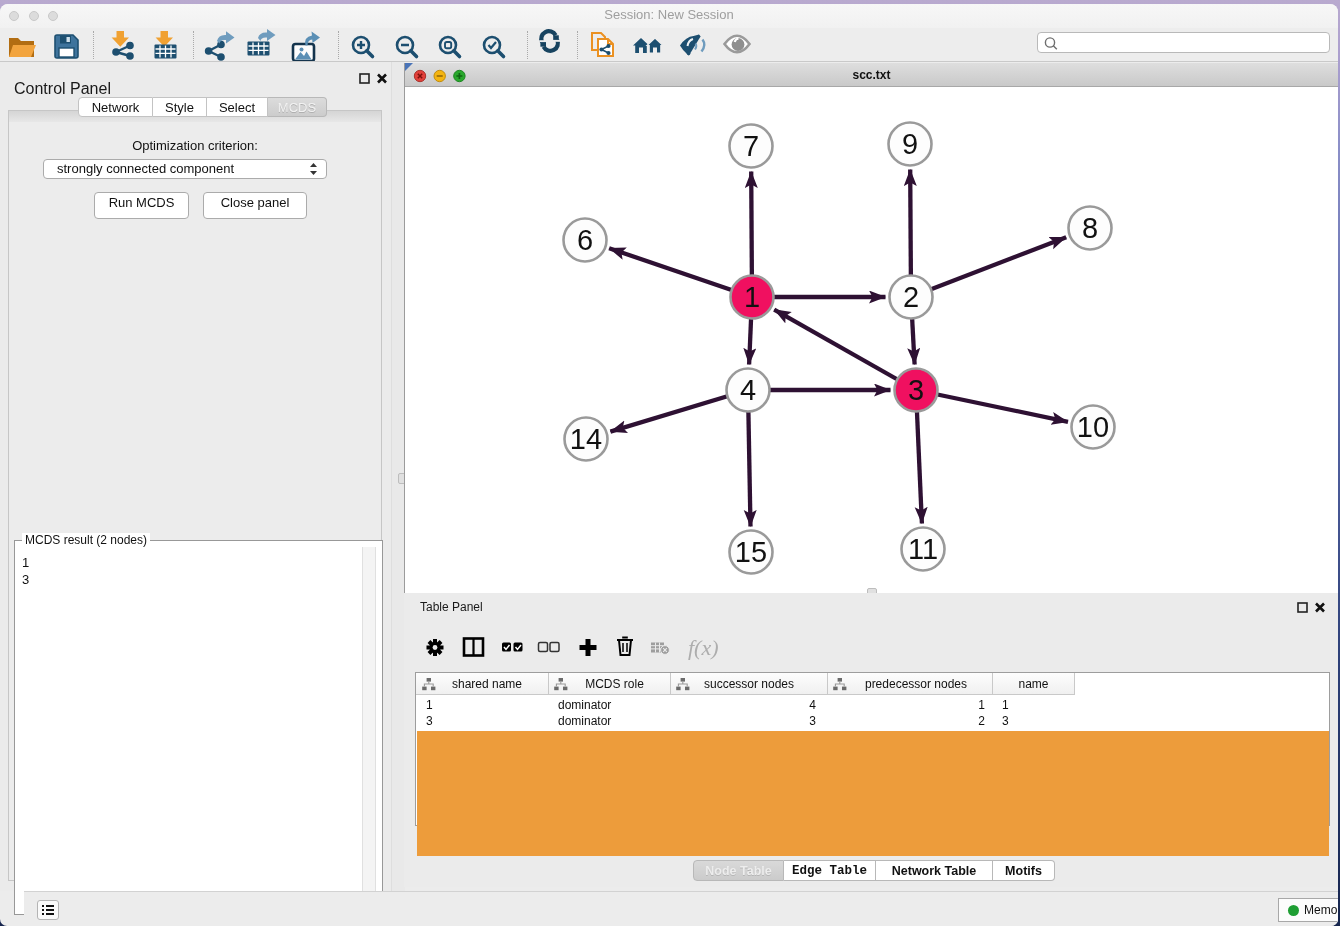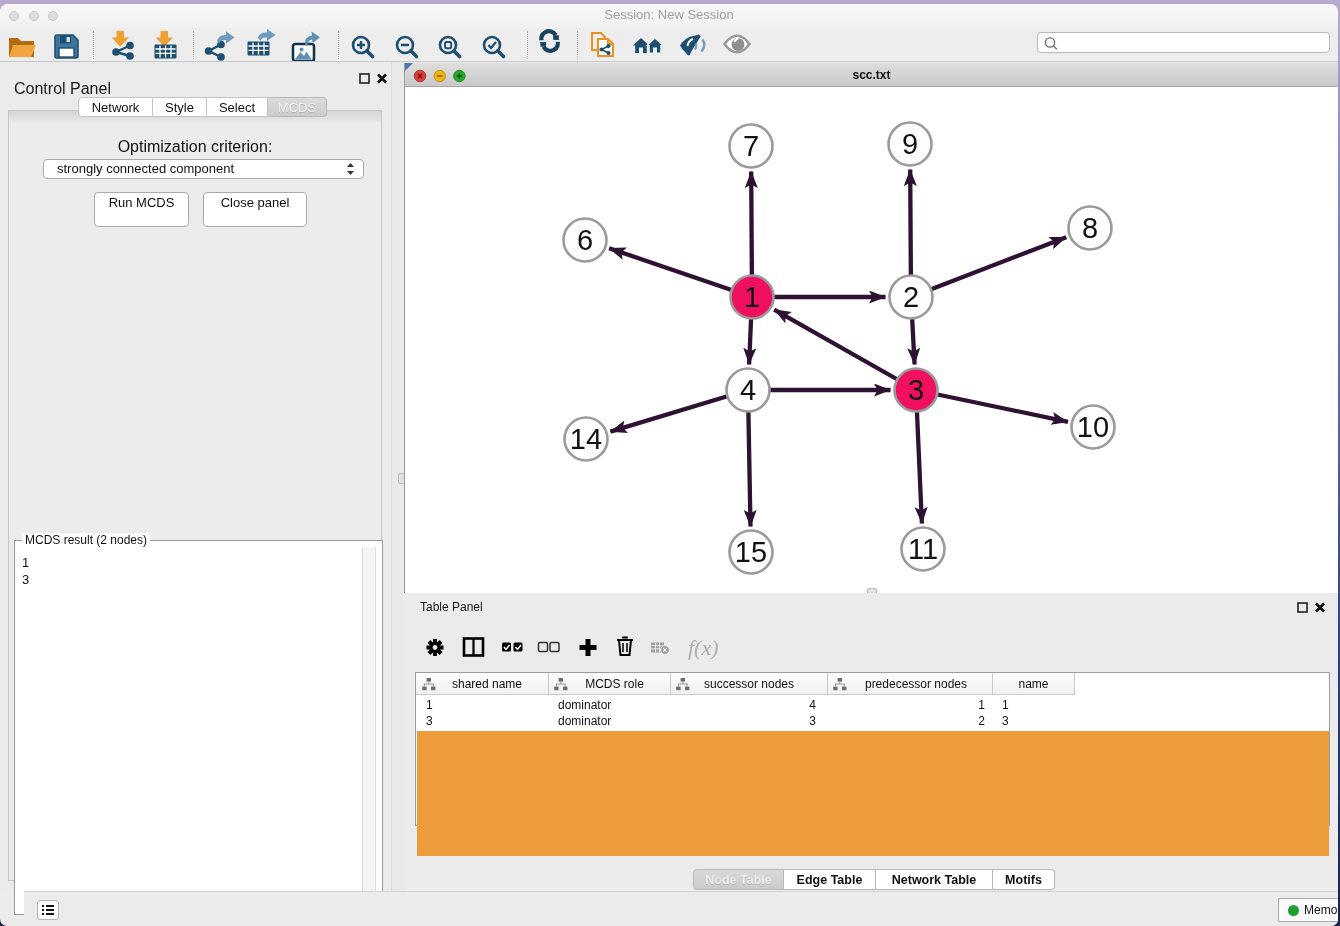--- a/index.html
+++ b/index.html
@@ -19,23 +19,23 @@
 #search{position:absolute;left:1037px;top:4px;width:291px;height:19px;background:#fff;border:1px solid #b9b9b9;border-radius:4px;}
 
 #cp{position:absolute;left:0;top:58px;width:391px;height:829px;background:#ebebeb;}
 #cp-title{position:absolute;left:14px;top:10px;font-size:16px;color:#1a1a1a;margin-top:8px;}
 #cp-tabpanel{position:absolute;left:8px;top:48px;width:374px;height:771px;background:#ececec;border:1px solid #c6c6c6;box-sizing:border-box;}
 #cp-tabpanel:before{content:"";position:absolute;left:0;top:0;width:100%;height:11px;background:linear-gradient(#d5d5d5,#e7e7e7);}
 .tabs{position:absolute;display:flex;font-size:13px;z-index:5;}
 .tab{background:#fff;border:1px solid #c3c3c3;border-left:none;padding:0;display:flex;align-items:center;justify-content:center;color:#111;}
 .tab.first{border-left:1px solid #c3c3c3;border-radius:4px 0 0 4px;}
 .tab.sel{background:linear-gradient(#dcdcdc,#cccccc);color:#f2f2f2;text-shadow:0 1px 0 #b0b0b0;border-radius:0 4px 4px 0;border-color:#b8b8b8;}
-#opt-label{position:absolute;left:0;top:27px;width:100%;text-align:center;font-size:16px;color:#111;}
-#dropdown{position:absolute;left:34px;top:48px;width:321px;height:20px;background:#fff;border:1px solid #ababab;border-radius:4px;box-sizing:border-box;font-size:13px;line-height:18px;padding-left:13px;color:#111;}
-.btn{position:absolute;top:81px;height:35px;background:#fff;border:1px solid #ababab;border-radius:4px;box-sizing:border-box;font-size:13px;text-align:center;line-height:19px;color:#111;}
+#opt-label{position:absolute;left:0;top:27px;width:100%;text-align:center;font-size:13px;color:#111;}
+#dropdown{position:absolute;left:34px;top:48px;width:284px;height:20px;background:#fff;border:1px solid #ababab;border-radius:4px;box-sizing:border-box;font-size:13px;line-height:18px;padding-left:13px;color:#111;}
+.btn{position:absolute;top:81px;height:27px;background:#fff;border:1px solid #ababab;border-radius:4px;box-sizing:border-box;font-size:13px;text-align:center;line-height:19px;color:#111;}
 #mcdsbox{position:absolute;left:5px;top:385px;width:369px;height:375px;background:#fff;border:1px solid #989898;box-sizing:border-box;margin-top:44px;}
 #mcdsbox .lbl{position:absolute;left:7px;top:-8px;background:#fff;padding:0 3px;font-size:12px;color:#111;}
 #mcdsbox .val{position:absolute;left:7px;font-size:13px;color:#111;}
 #mcds-sb{position:absolute;left:347px;top:6px;width:12px;bottom:5px;background:#f4f4f4;border-left:1px solid #e0e0e0;border-right:1px solid #e0e0e0;}
 
 #vsplit{position:absolute;left:391px;top:58px;width:13px;height:829px;background:#e9e9e9;border-left:1px solid #dedede;}
 #vhandle{position:absolute;left:398px;top:469px;width:6px;height:9px;background:#e0e0e0;border:1px solid #bdbdbd;border-radius:2px;}
 #hhandle{position:absolute;left:867px;top:584px;width:8px;height:5px;background:#e0e0e0;border:1px solid #bdbdbd;border-radius:2px;}
 
 #net{position:absolute;left:404px;top:59px;width:934px;height:530px;border-left:1px solid #9b9b9b;box-sizing:border-box;}
@@ -43,21 +43,21 @@
 #net-title{position:absolute;left:0;top:5px;width:100%;text-align:center;font-size:12px;font-weight:bold;color:#111;}
 #net-canvas{position:absolute;left:0;top:24px;width:100%;height:506px;background:#fff;}
 
 #tp{position:absolute;left:404px;top:589px;width:934px;height:294px;background:#ebebeb;}
 #tp-title{position:absolute;left:16px;top:7px;font-size:12px;color:#1a1a1a;}
 #tp-toolbar{position:absolute;left:0;top:30px;width:100%;height:38px;}
 #ttable{position:absolute;left:11px;top:79px;width:915px;height:154px;background:#fff;border:1px solid #9d9d9d;box-sizing:border-box;}
 #orange{position:absolute;left:1px;top:58px;width:912px;height:125px;background:#ed9c3b;}
 .hcell{position:absolute;top:0;height:22px;background:linear-gradient(#fdfdfd,#f0f0f0);border-right:1px solid #c9c9c9;border-bottom:1px solid #c9c9c9;box-sizing:border-box;font-size:12px;color:#111;text-align:center;line-height:22px;}
 .rcell{position:absolute;font-size:12px;color:#111;height:16px;line-height:16px;}
-.btabs{position:absolute;top:276px;display:flex;font-size:12.5px;font-weight:600;height:21px;}
+.btabs{position:absolute;top:267px;display:flex;font-size:12.5px;font-weight:600;height:21px;}
 .btab{background:#fff;border:1px solid #b8b8b8;border-left:none;display:flex;align-items:center;justify-content:center;color:#111;}
 .btab.sel{background:linear-gradient(#d9d9d9,#cbcbcb);color:#ededed;text-shadow:0 1px 0 #b5b5b5;border-radius:4px 0 0 4px;border-left:1px solid #b8b8b8;}
 .btab.last{border-radius:0 4px 4px 0;}
 
 #status{position:absolute;left:0;top:887px;width:100%;height:35px;background:#ececec;border-top:1px solid #d2d2d2;margin-left:24px;}
 #listbtn{position:absolute;left:13px;top:8px;width:22px;height:20px;background:#fafafa;border:1px solid #b4b4b4;border-radius:3px;box-sizing:border-box;}
 #membtn{position:absolute;left:1254px;top:6px;width:75px;height:24px;background:#fcfcfc;border:1px solid #a8a8a8;box-sizing:border-box;}
 #membtn .dot{position:absolute;left:9px;top:6px;width:11px;height:11px;border-radius:50%;background:#1e9e33;}
 #membtn .txt{position:absolute;left:25px;top:4px;font-size:12px;color:#111;}
 </style></head>
@@ -416,21 +416,21 @@
       <div class="rcell" style="left:586px;top:24px;">1</div>
       <div class="rcell" style="left:10px;top:40px;">3</div>
       <div class="rcell" style="left:142px;top:40px;">dominator</div>
       <div class="rcell" style="left:255px;top:40px;width:145px;text-align:right;">3</div>
       <div class="rcell" style="left:412px;top:40px;width:157px;text-align:right;">2</div>
       <div class="rcell" style="left:586px;top:40px;">3</div>
       <div id="orange"></div>
     </div>
     <div class="btabs" style="left:289px;">
       <div class="btab sel" style="width:89px;">Node Table</div>
-      <div class="btab" style="width:91px;">Edge Table</div>
+      <div class="btab" style="width:91px;font-family:Liberation Mono, monospace;">Edge Table</div>
       <div class="btab" style="width:116px;">Network Table</div>
       <div class="btab last" style="width:61px;">Motifs</div>
     </div>
   </div>
   <div id="status">
     <div id="listbtn">
         <svg width="20" height="18" viewBox="0 0 20 18" style="position:absolute;left:0;top:0;">
       <g stroke="#111" stroke-width="1.8">
         <line x1="4" y1="5" x2="6" y2="5"></line>
             <line x1="8" y1="5" x2="16" y2="5"></line>

